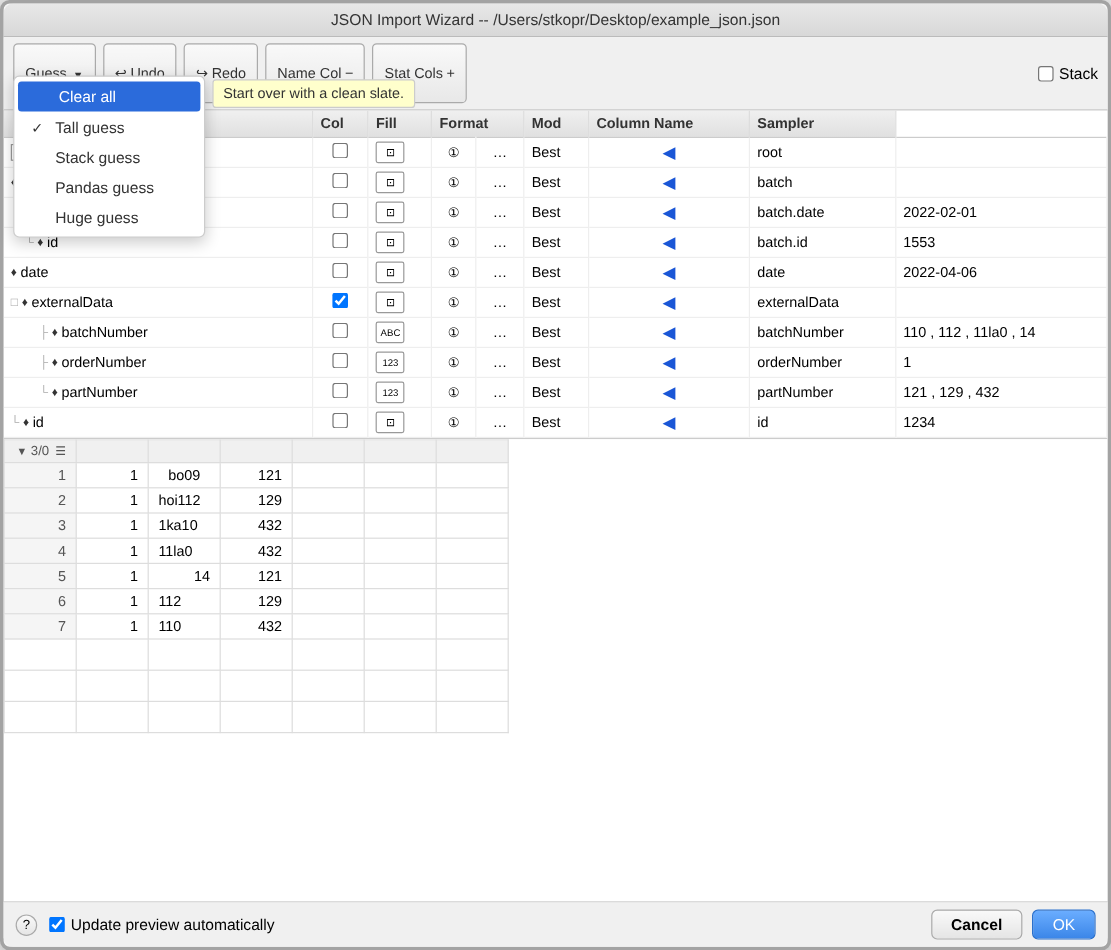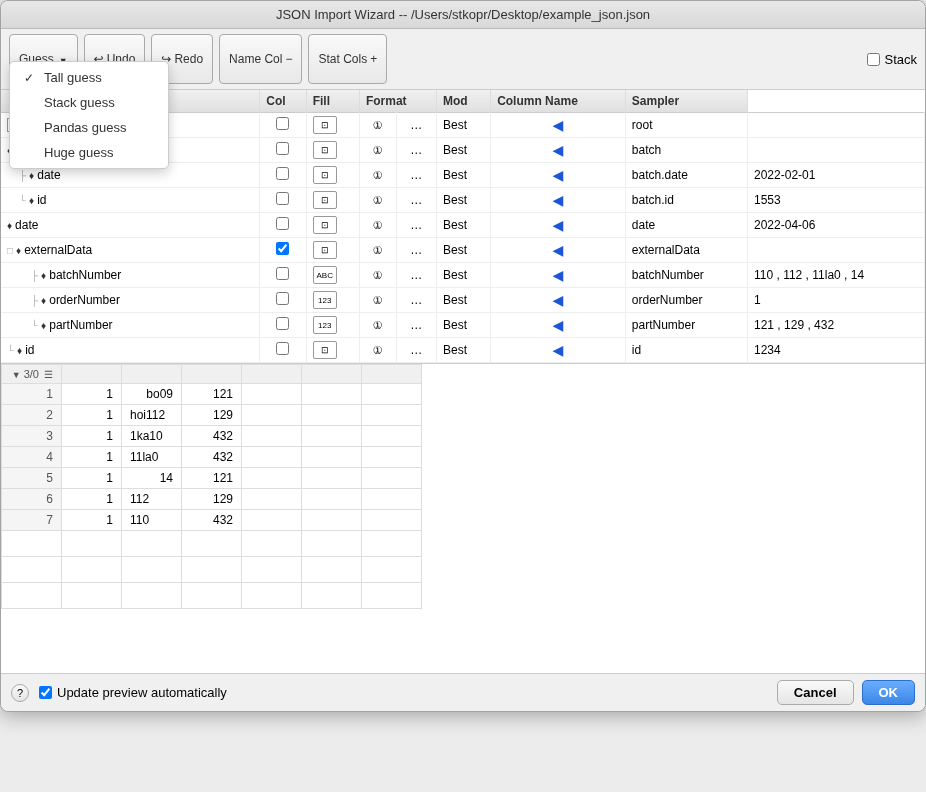--- a/index.html
+++ b/index.html
@@ -7,23 +7,23 @@
       font-family: -apple-system, BlinkMacSystemFont, 'Helvetica Neue', Arial, sans-serif;
       font-size: 13px;
       background: #ececec;
       width: 926px;
       height: 792px;
       overflow: hidden;
     }
 
     .window {
       width: 926px;
-      height: 712px;
+      height: 792px;
       background: #f5f5f5;
-      border: 1px solid #a3a3a3;
+      border: 3px solid #a3a3a3;
       border-radius: 8px;
       display: flex;
       flex-direction: column;
       box-shadow: 0 4px 20px rgba(0,0,0,0.3);
     }
 
     .title-bar {
       background: linear-gradient(to bottom, #e8e8e8, #d8d8d8);
       border-bottom: 1px solid #bbb;
       border-radius: 8px 8px 0 0;
@@ -282,21 +282,21 @@
 
     .btn-cancel, .btn-ok {
       padding: 4px 16px;
       border-radius: 5px;
       border: 1px solid #aaa;
       font-size: 13px;
       cursor: pointer;
       font-weight: bold;
     }
     .btn-cancel { background: linear-gradient(to bottom, #f9f9f9, #e5e5e5); }
-    .btn-ok { background: linear-gradient(to bottom, #6aadff, #3b86e8); color: white; border-color: #2a70cc; font-weight: 700; }
+    .btn-ok { background: linear-gradient(to bottom, #6aadff, #3b86e8); color: white; border-color: #2a70cc; font-weight: 400; }
 
     .help-btn {
       width: 18px;
       height: 18px;
       border-radius: 50%;
       border: 1px solid #aaa;
       background: linear-gradient(to bottom, #f9f9f9, #e5e5e5);
       font-size: 11px;
       cursor: pointer;
       display: flex;
@@ -313,20 +313,25 @@
     <span>JSON Import Wizard -- /Users/stkopr/Desktop/example_json.json</span>
   </div>
 
   <div class="toolbar">
     <button class="toolbar-btn">
       <span>Guess</span>
       <span class="arrow">▼</span>
     </button>
 
     <div class="dropdown-menu">
+      <div class="dropdown-item selected">
+        <span class="check"></span>
+        <span>Clear all</span>
+        <span class="tooltip-text">Start over with a clean slate.</span>
+      </div>
       <div class="dropdown-item">
         <span class="check">✓</span>
         <span>Tall guess</span>
       </div>
       <div class="dropdown-item">
         <span class="check"></span>
         <span>Stack guess</span>
       </div>
       <div class="dropdown-item">
         <span class="check"></span>
@@ -574,21 +579,21 @@
               <td></td>
               <td></td>
               <td></td>
               <td></td>
             </tr>
 
 
             <tr>
               <td class="preview-row-header">1</td>
               <td style="text-align:right;">1</td>
-              <td style="text-align:right;">bo09</td>
+              <td style="text-align:center;">bo09</td>
               <td style="text-align:right;">121</td>
               <td></td>
               <td></td>
               <td></td>
             </tr>
             <tr>
               <td class="preview-row-header">2</td>
               <td style="text-align:right;">1</td>
               <td style="text-align:left;">hoi112</td>
               <td style="text-align:right;">129</td>

